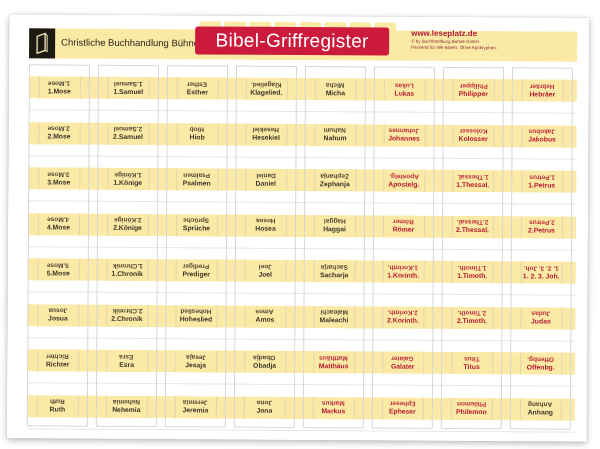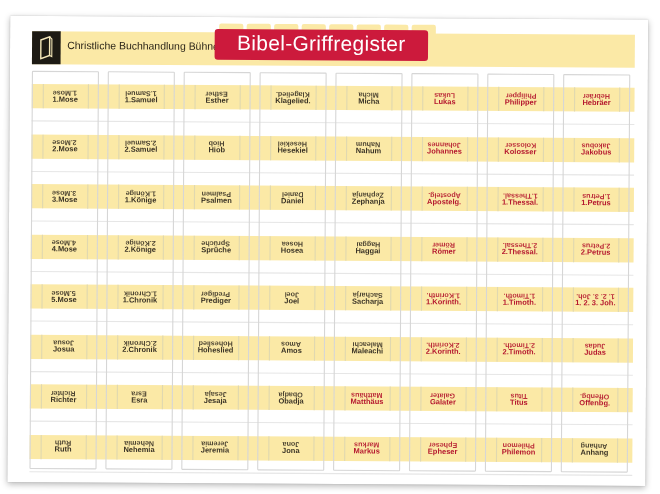--- a/index.html
+++ b/index.html
@@ -100,20 +100,25 @@
       <span></span>
       <span></span>
       <span></span>
       <span></span>
       <span></span>
       <span></span>
       <span></span>
   </div>
   <div class="title-box">Bibel-Griffregister</div>
 
+  <div class="imprint">
+    <div class="url">www.leseplatz.de</div>
+    <div class="line">© by Buchhandlung Bühne GmbH</div>
+    <div class="line">Passend für alle Bibeln. Ohne Apokryphen.</div>
+  </div>
 
   <div class="grid" id="grid">
       <div class="gap-line" style="top: 45px;"></div>
       <div class="gap-line" style="top: 90.5px;"></div>
       <div class="gap-line" style="top: 136px;"></div>
       <div class="gap-line" style="top: 181.5px;"></div>
       <div class="gap-line" style="top: 227px;"></div>
       <div class="gap-line" style="top: 272.5px;"></div>
       <div class="gap-line" style="top: 318px;"></div>
       <div class="gap-line" style="top: 363.5px;"></div>

